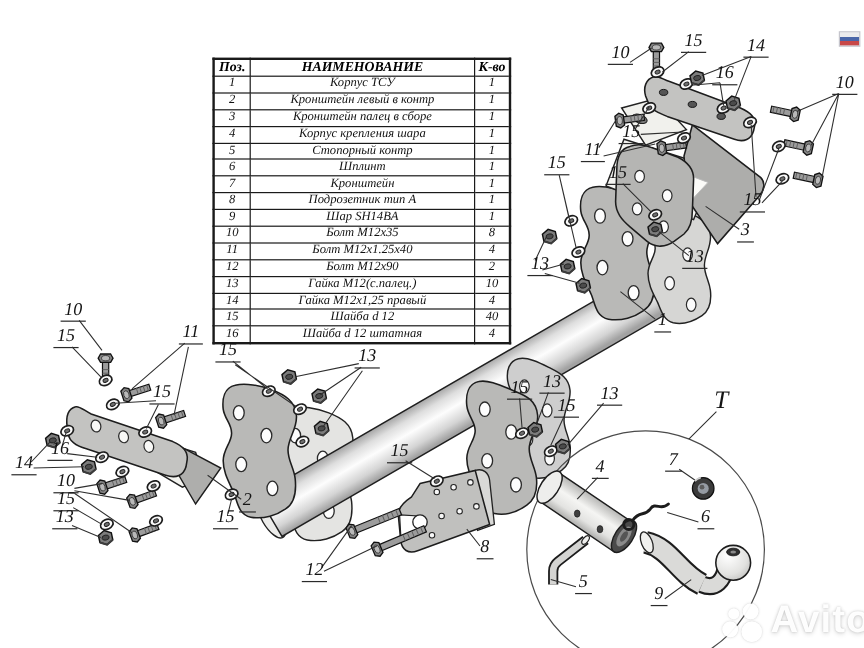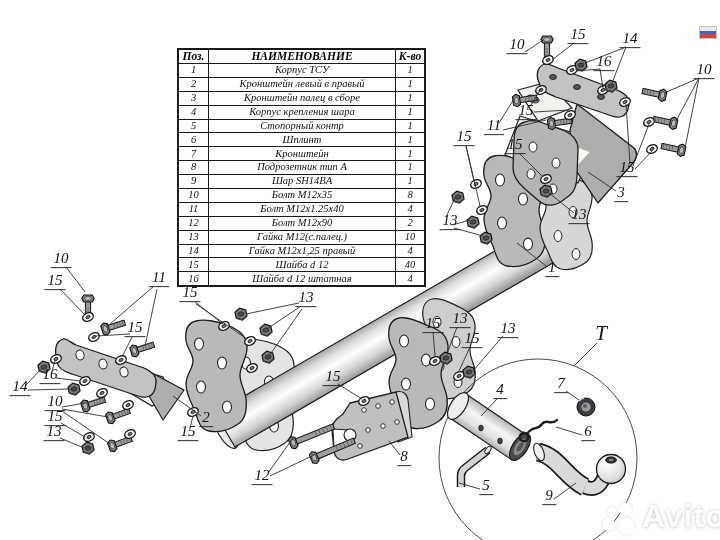--- a/index.html
+++ b/index.html
@@ -324,21 +324,21 @@
         </tr>
       </thead>
     <tbody>
         <tr>
           <td>1</td>
           <td>Корпус ТСУ</td>
           <td>1</td>
         </tr>
         <tr>
           <td>2</td>
-          <td>Кронштейн левый в правый</td>
+          <td>Кронштейн левый в контр</td>
           <td>1</td>
         </tr>
         <tr>
           <td>3</td>
           <td>Кронштейн палец в сборе</td>
           <td>1</td>
         </tr>
         <tr>
           <td>4</td>
           <td>Корпус крепления шара</td>

